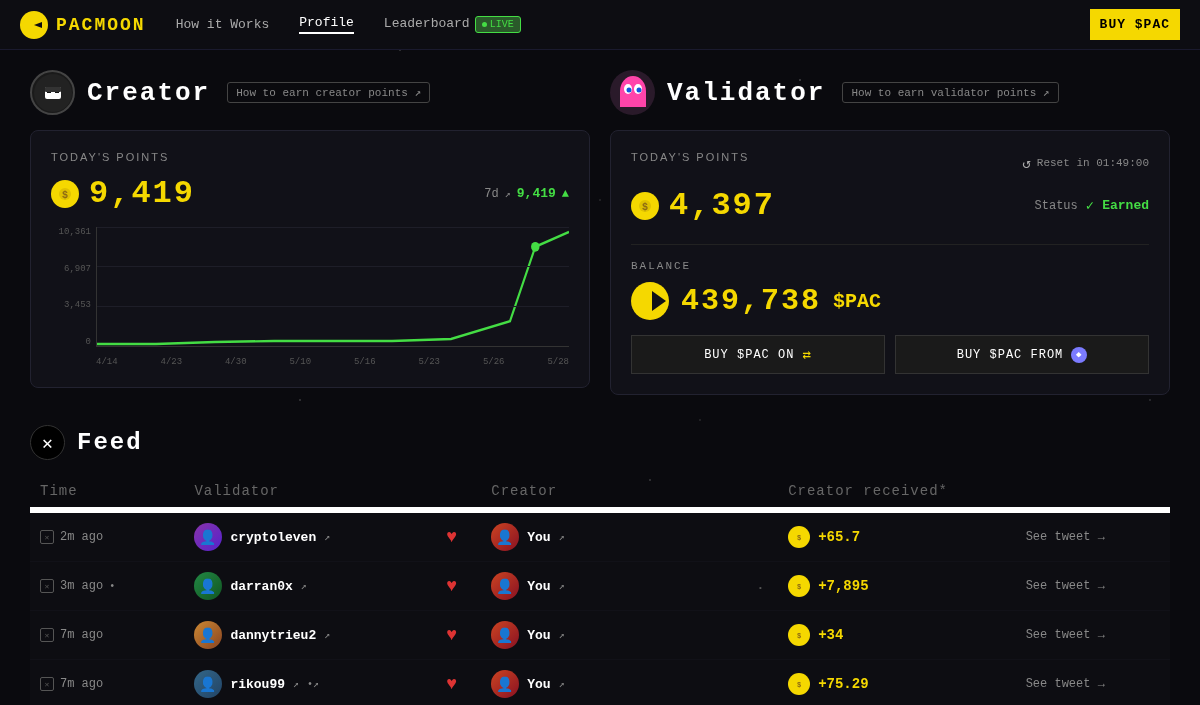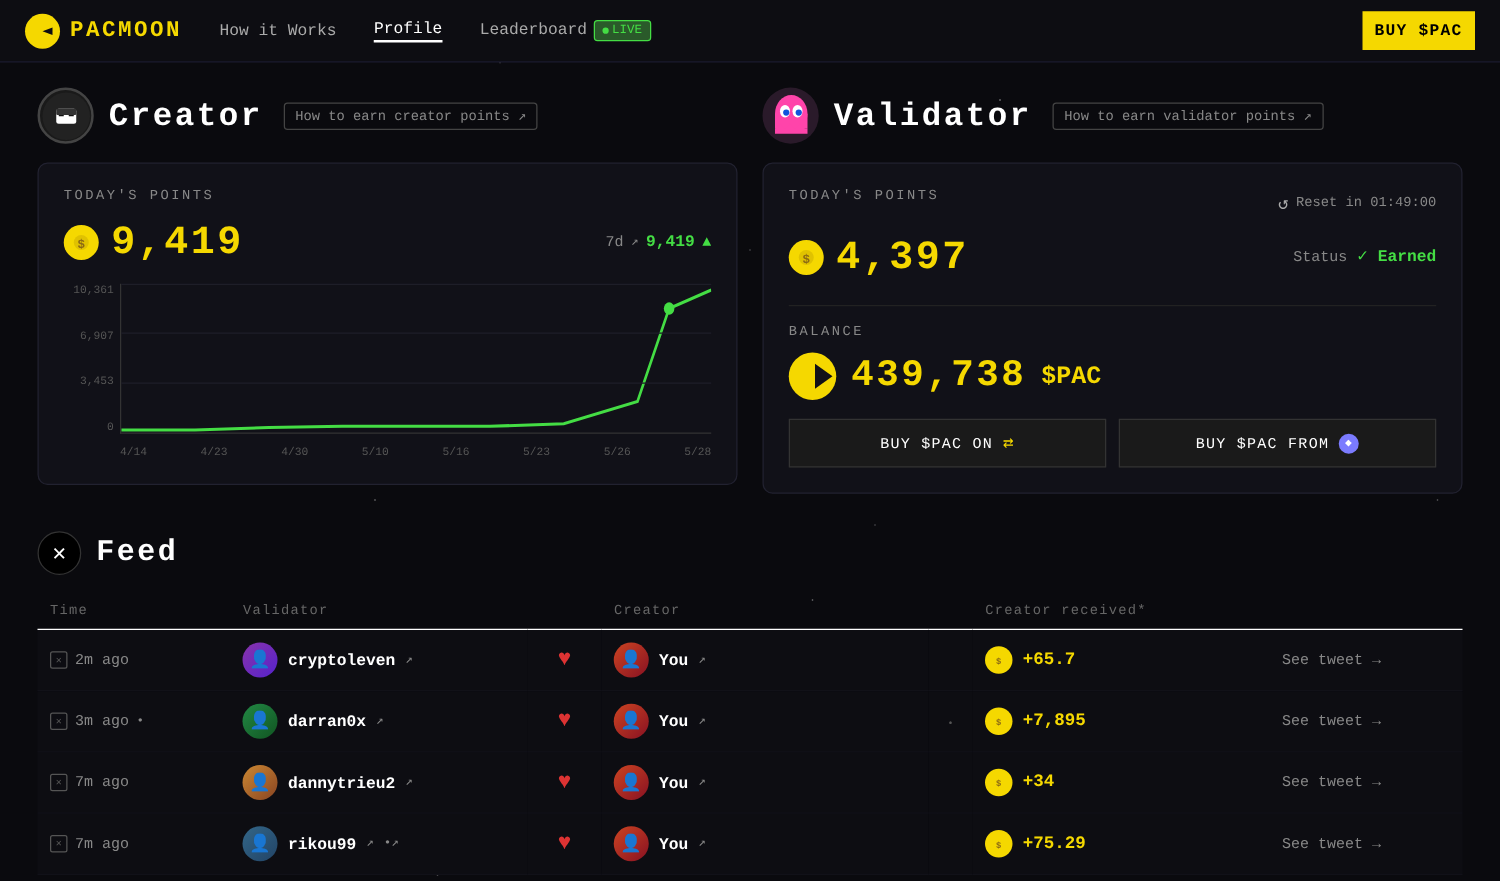--- a/index.html
+++ b/index.html
@@ -222,21 +222,21 @@
       border: 1px solid #222230;
       border-radius: 8px;
       padding: 20px;
     }
 
     .card-label {
       font-size: 11px;
       color: #888888;
       letter-spacing: 2px;
       margin-bottom: 12px;
-      font-family: Liberation Mono, monospace;
+      font-family: Liberation Sans, sans-serif;
     }
 
     .points-row {
       display: flex;
       align-items: center;
       justify-content: space-between;
       margin-bottom: 15px;
     }
 
     .points-main {
@@ -522,25 +522,25 @@
       letter-spacing: 2px;
     }
 
     .feed-table {
       width: 100%;
       border-collapse: collapse;
     }
 
     .feed-table th {
       text-align: left;
-      font-size: 11px;
+      font-size: 14px;
       color: #666666;
       font-weight: normal;
       padding: 8px 10px;
-      border-bottom: 1px solid #ffffff;
+      border-bottom: 6px solid #ffffff;
       font-family: 'Courier New', monospace;
       letter-spacing: 1px;
     }
 
     .feed-table td {
       padding: 10px 10px;
       border-bottom: 1px solid #111118;
       vertical-align: middle;
     }
 

